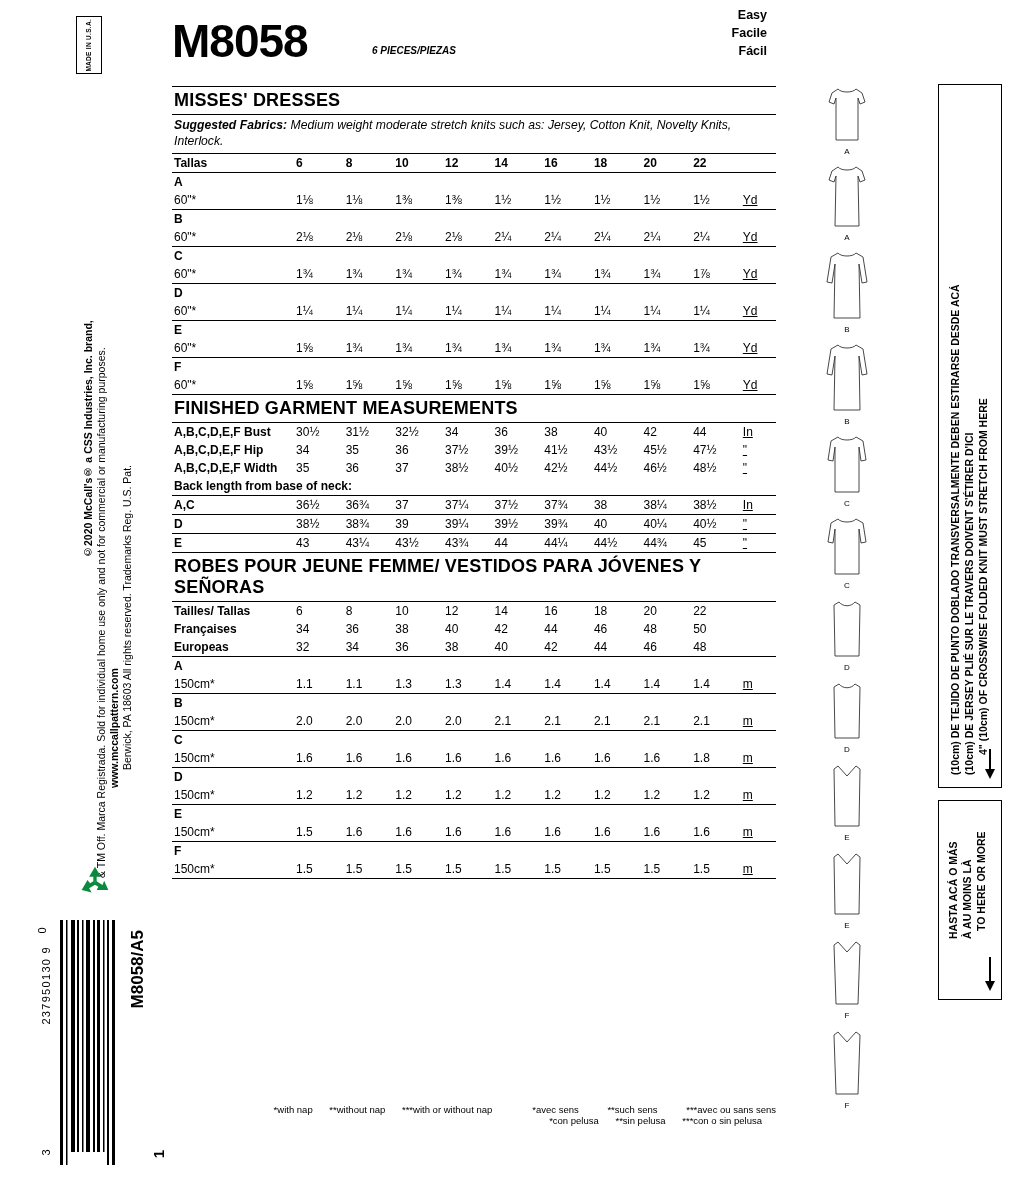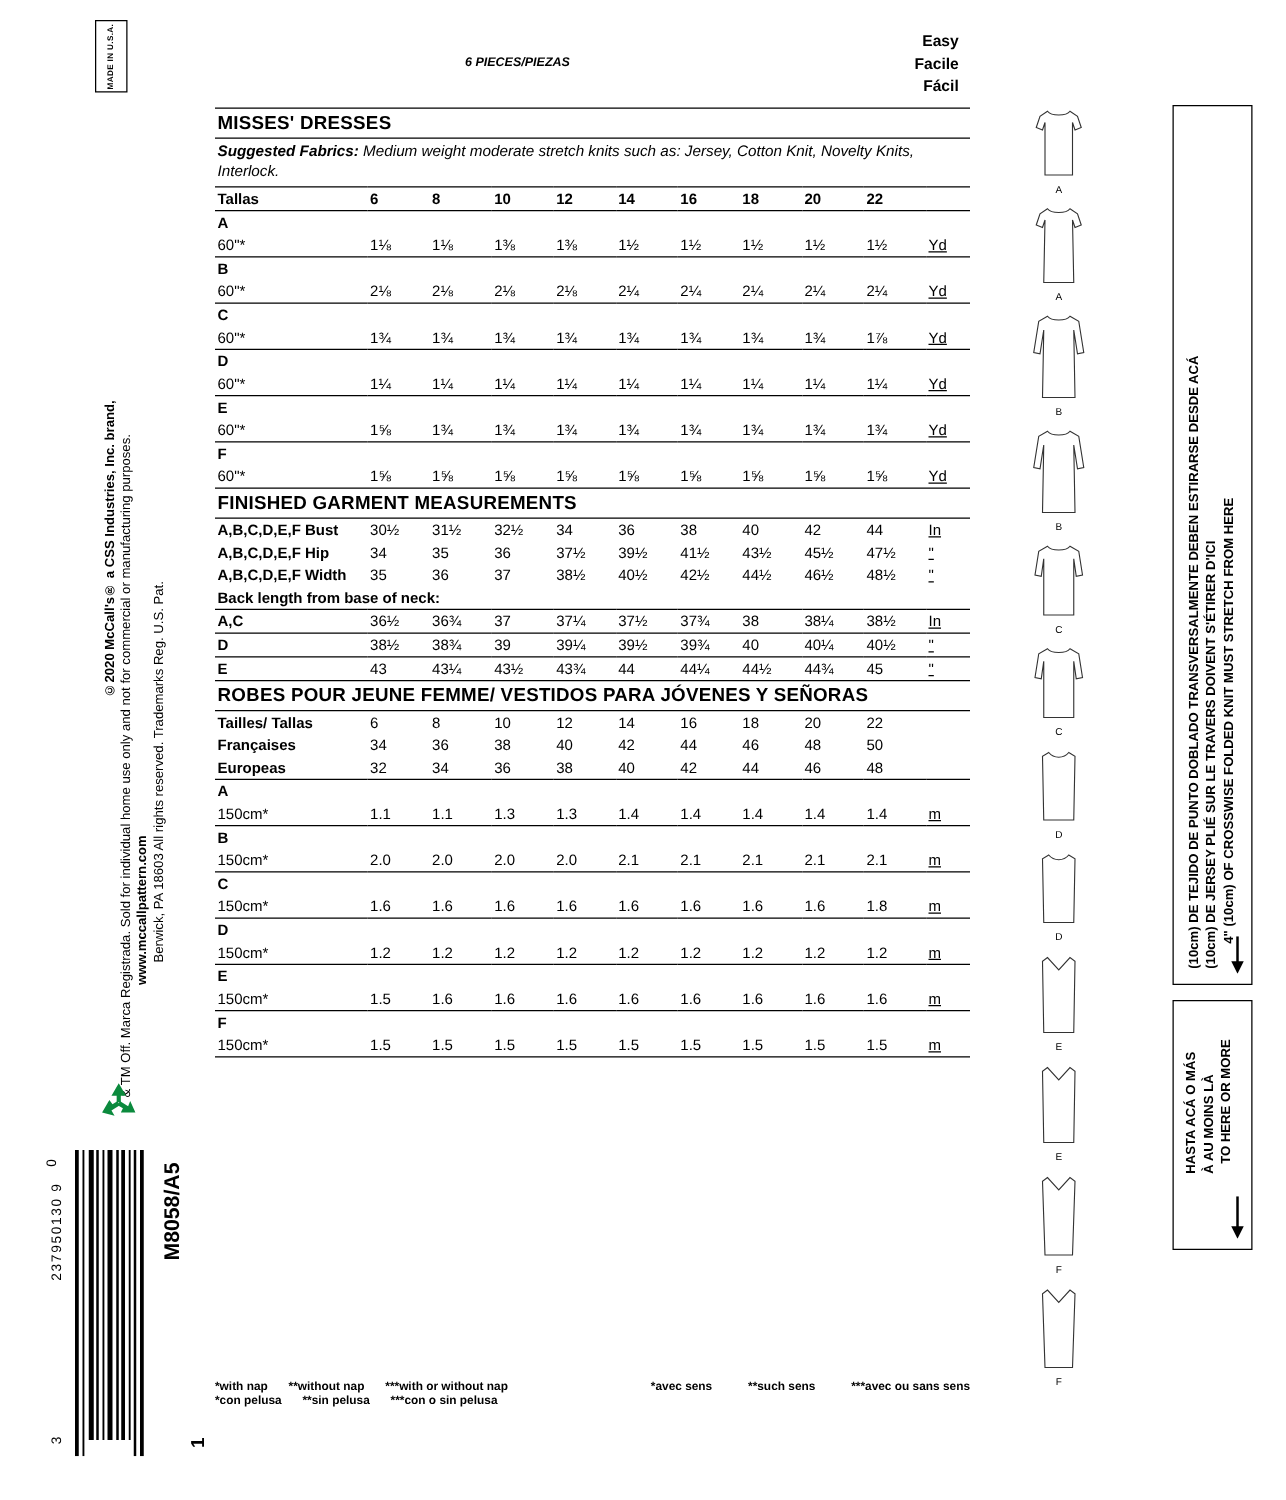--- a/index.html
+++ b/index.html
@@ -69,49 +69,49 @@
   
   .pattern-no {
     position:absolute; left:172px; top:14px;
     font-size:46px; font-weight:bold; letter-spacing:-1px;
   }
   .pieces {
     position:absolute; left:372px; top:45px;
     font-size:10px; font-style:italic; font-weight:bold;
   }
   .difficulty {
-    position:absolute; right:262px; top:24px;
+    position:absolute; right:262px; top:6px;
     text-align:right; font-size:12.5px; font-weight:bold; line-height:1.45;margin-left:19px;
   }
 
   
   .main { position:absolute; left:172px; top:86px; width:604px; }
   .rule { border-top:1.3px solid #000; }
-  .sect-title { font-size:15px; font-weight:bold; padding:3px 0 3px 2px; letter-spacing:.2px;}
+  .sect-title { font-size:18px; font-weight:bold; padding:3px 0 3px 2px; letter-spacing:.2px;}
   .fabrics {
     font-size:12.2px; font-style:italic; line-height:1.28; padding:3px 0 4px 2px;
   }
   .fabrics b { font-style:italic; font-weight:bold; }
 
   table.grid { width:100%; border-collapse:collapse; table-layout:fixed; }
   table.grid td { font-size:12px; padding:2px 0 2px 2px; vertical-align:bottom; }
   td.lab { width:118px; font-weight:bold; }
   td.lab-n { width:118px; font-weight:normal; }
   td.val { width:48px; }
   td.unit { width:34px;text-decoration:underline; }
   tr.tl td { border-top:1.1px solid #000; }
   .rowlabel-bold { font-weight:bold; }
 
   .sizes-row td { font-weight:bold; }
 
   .fineprint {
     position:absolute; left:172px; top:1104px; width:604px;
     font-size:9.5px;
   }
-  .fineprint .row { display:flex; justify-content:space-between;font-weight:bold; }
+  .fineprint .row { display:flex; justify-content:flex-end; }
   .fineprint .left span { margin-right:14px; }
   .fineprint .right span { margin-left:26px; }
 
   
   .thumbs { position:absolute; left:812px; top:84px; width:72px; }
   .thumb { position:relative; width:62px; margin:0 0 6px 4px; }
   .thumb svg { display:block; }
   .thumb .lbl { font-size:8px; text-align:center; margin-top:1px; }
 
   
@@ -181,20 +181,21 @@
         <rect x="53" y="0" width="2" height="245"></rect>
         <rect x="58" y="0" width="3" height="245"></rect>
       </g>
     </svg>
     <div class="bc-digits bc-mid">237950130 9</div>
     <div class="bc-digits bc-right">3</div>
   </div>
   <div class="sku">M8058/A5</div>
   <div class="sku-num">1</div>
 
+  <div class="pattern-no">M8058</div>
   <div class="pieces">6 PIECES/PIEZAS</div>
   <div class="difficulty">
     <div>Easy</div>
     <div>Facile</div>
     <div>Fácil</div>
   </div>
 
   <div class="main">
     <div class="rule"></div>
     <div class="sect-title">MISSES' DRESSES</div>

